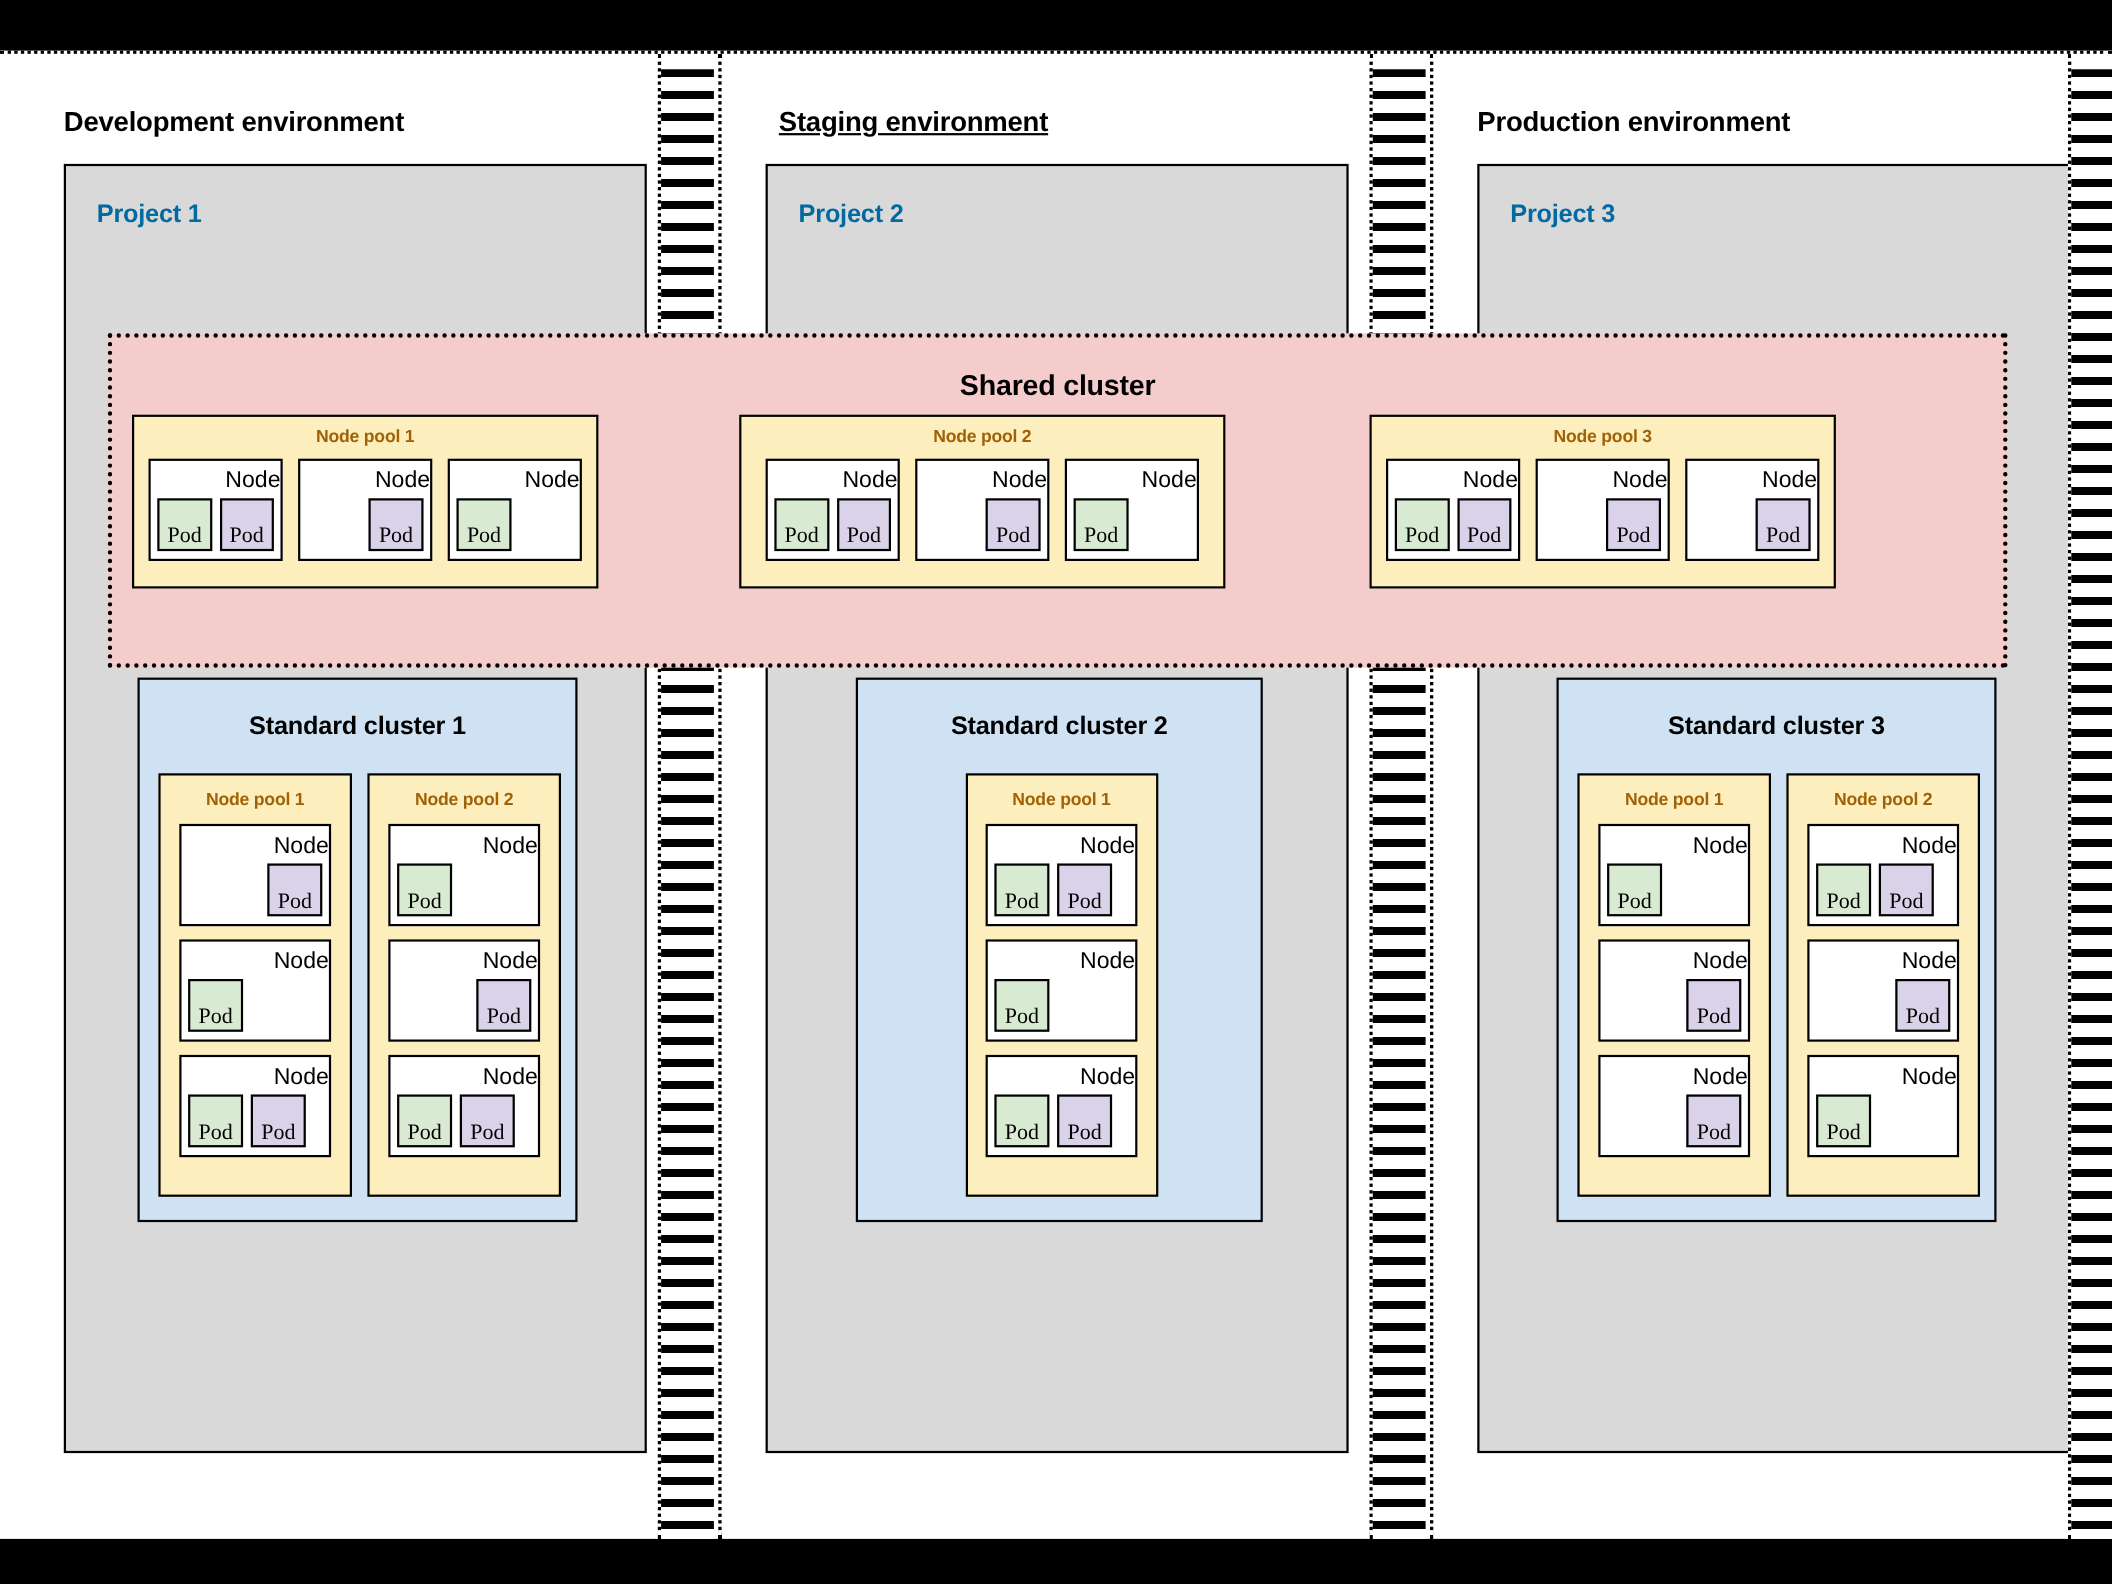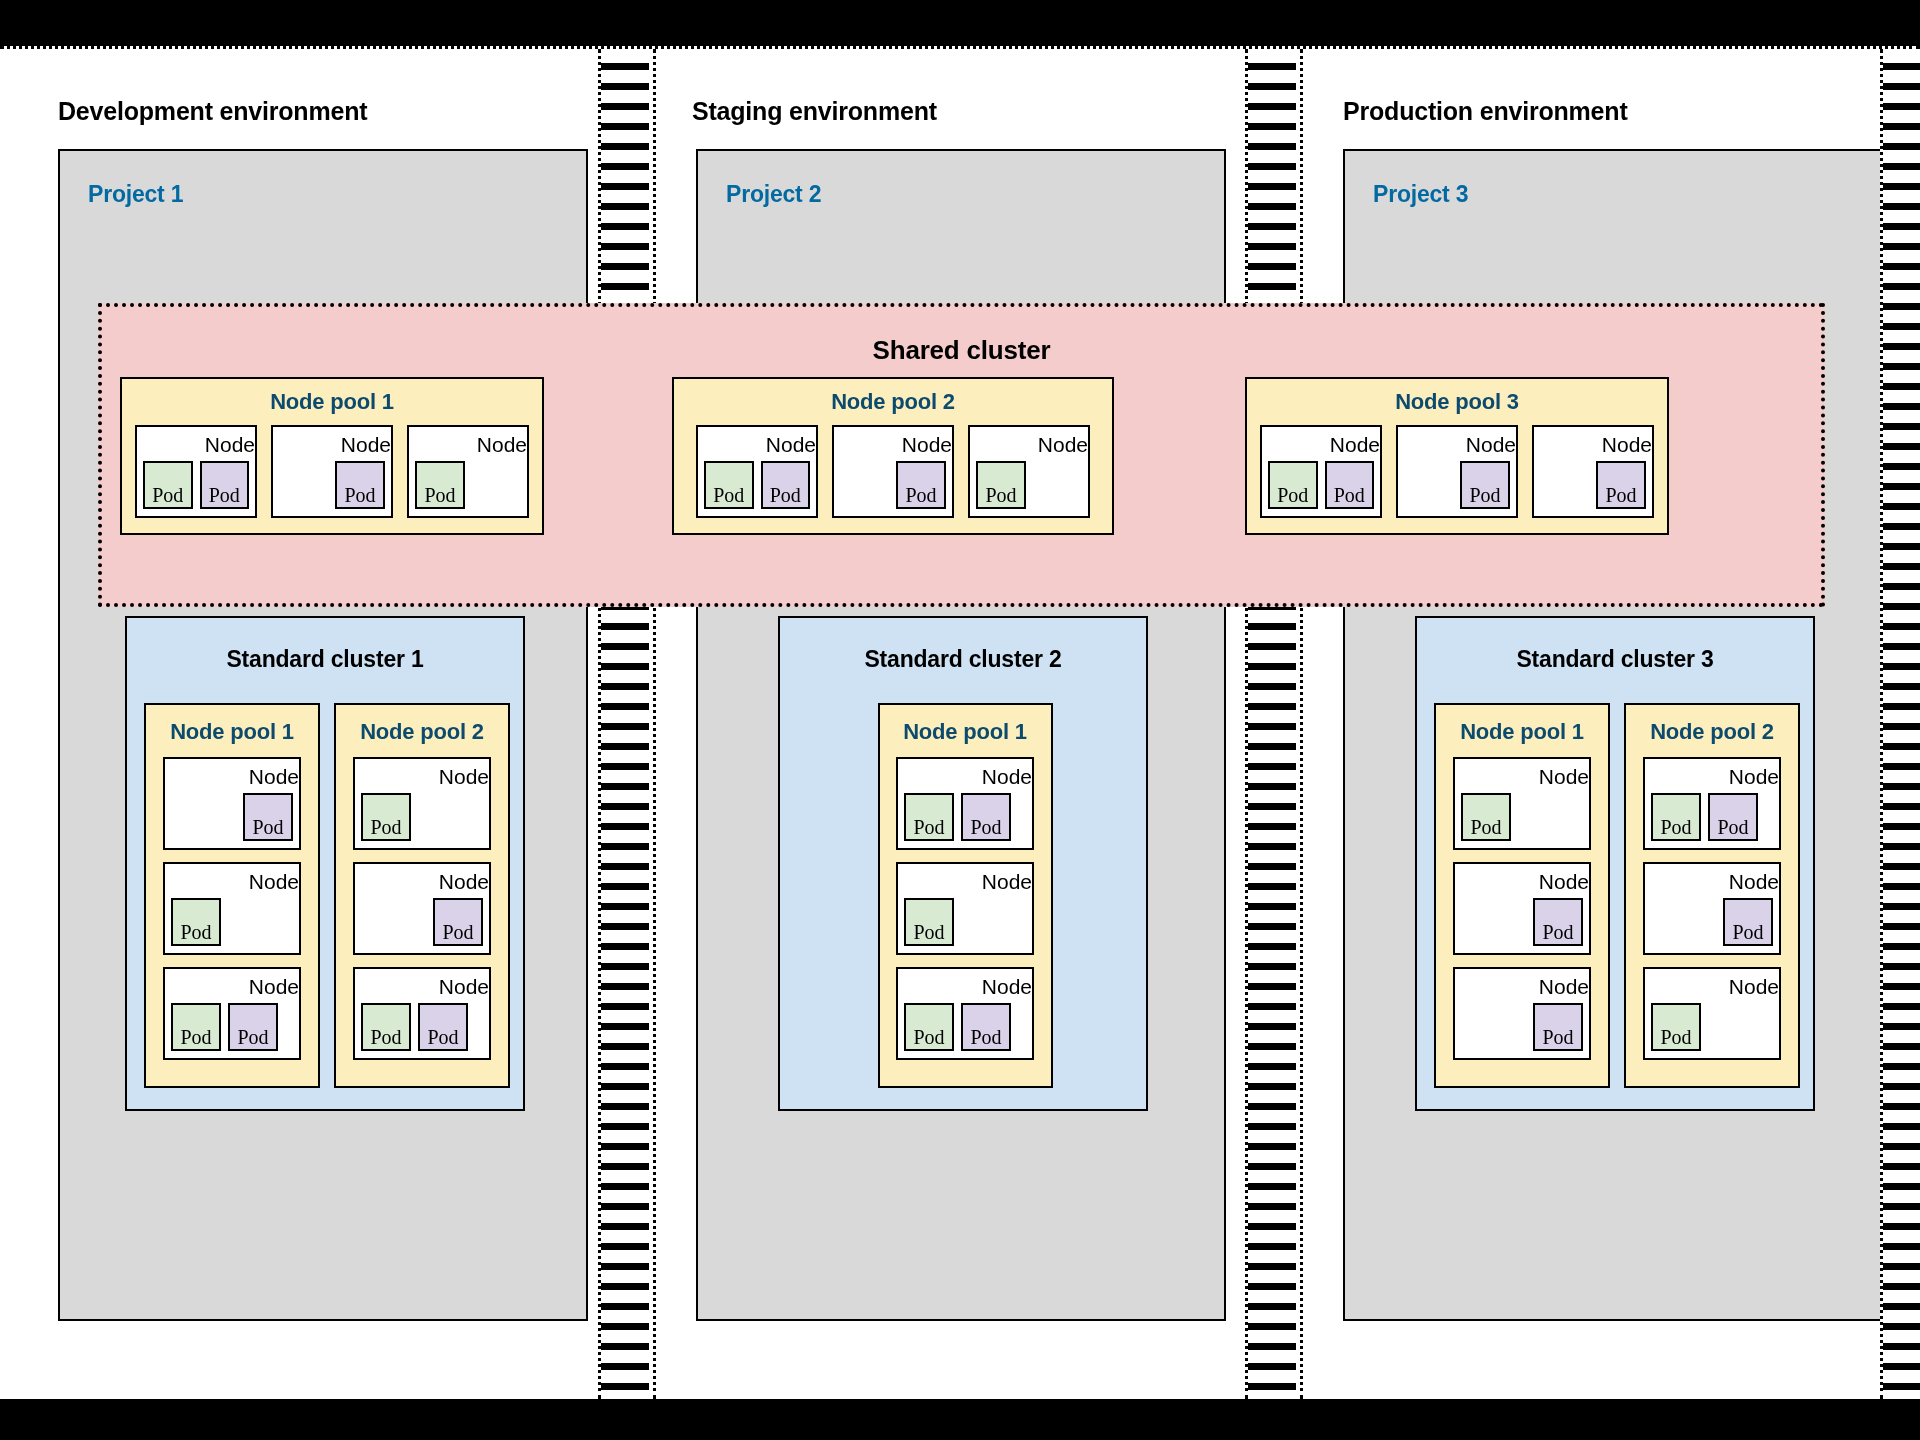--- a/index.html
+++ b/index.html
@@ -90,23 +90,23 @@
     letter-spacing: -0.2px;
   }
 
   
   .nodepool {
     background: #fdeebd;
     border: 2px solid #000;
     position: absolute;
   }
   .nodepool-title {
-    font-size: 22px;
-    font-weight: bold;
-    color: #0c4a6e;
+    font-size: 16px;
+    font-weight: bold;
+    color: #a16207;
     text-align: center;
     letter-spacing: -0.2px;
   }
 
   
   .node {
     background: #ffffff;
     border: 2px solid #000;
     position: relative;
     display: flex;
@@ -213,21 +213,21 @@
                   <div class="pods left">
                     <div class="pod green" style="width: 50px; height: 48px;">Pod</div>
                     <div class="pod purple" style="width: 50px; height: 48px;">Pod</div>
                   </div>
                 </div>
               </div>
             </div>
           </div>
         </div>
         <div class="env-col" style="left: 656px; width: 589px;">
-          <div class="env-title" style="left: 36px;">Staging environment</div>
+          <div class="env-title" style="left: 52px; text-decoration: underline;">Staging environment</div>
           <div class="project" style="left: 40px; top: 100px; width: 530px; height: 1172px;">
             <div class="project-title">Project 2</div>
             <div class="standard-cluster" style="left: 80px; top: 465px; width: 370px; height: 495px;">
               <div class="standard-cluster-title">Standard cluster 2</div>
               <div class="nodepool" style="left: 97.5px; top: 85px; width: 175px; height: 385px; display: flex; flex-direction: column; align-items: center; padding-top: 14px;">
                 <div class="nodepool-title" style="margin-bottom: 12px;">Node pool 1</div>
                 <div class="node" style="width: 138px; height: 93px; margin-bottom: 12px;">
                   <div class="node-title">Node</div>
                   <div class="pods left">
                     <div class="pod green" style="width: 50px; height: 48px;">Pod</div>

